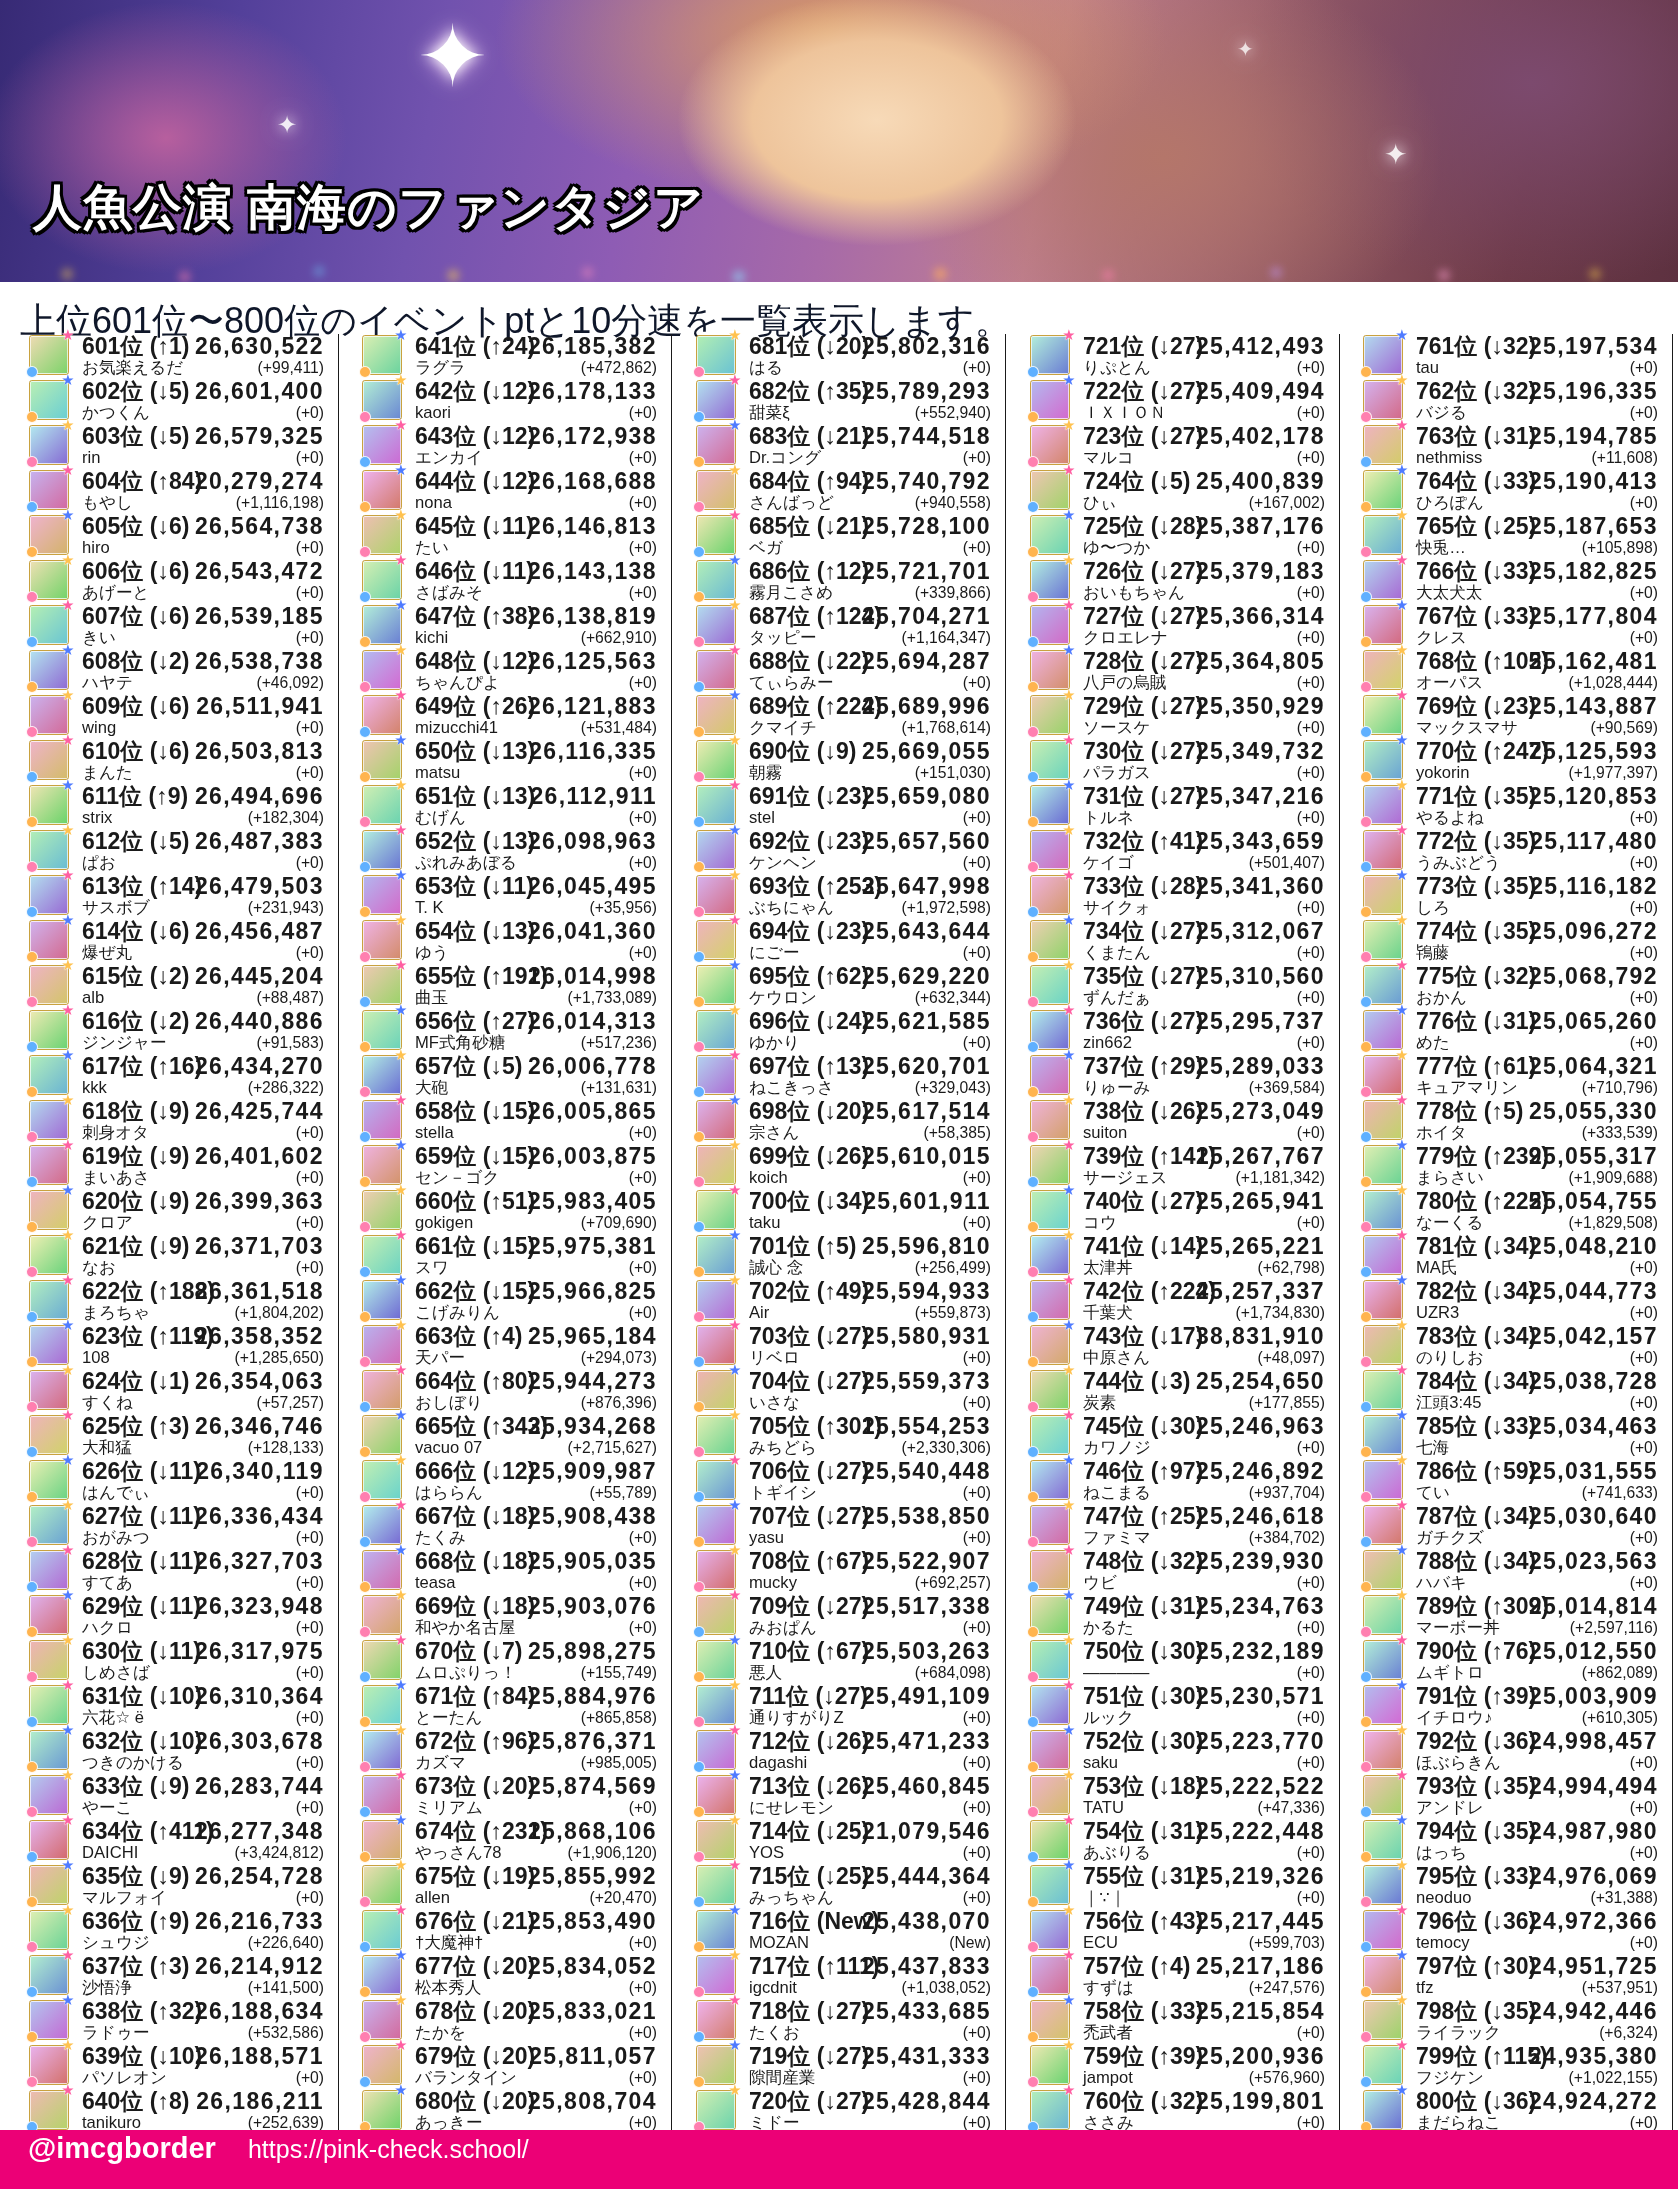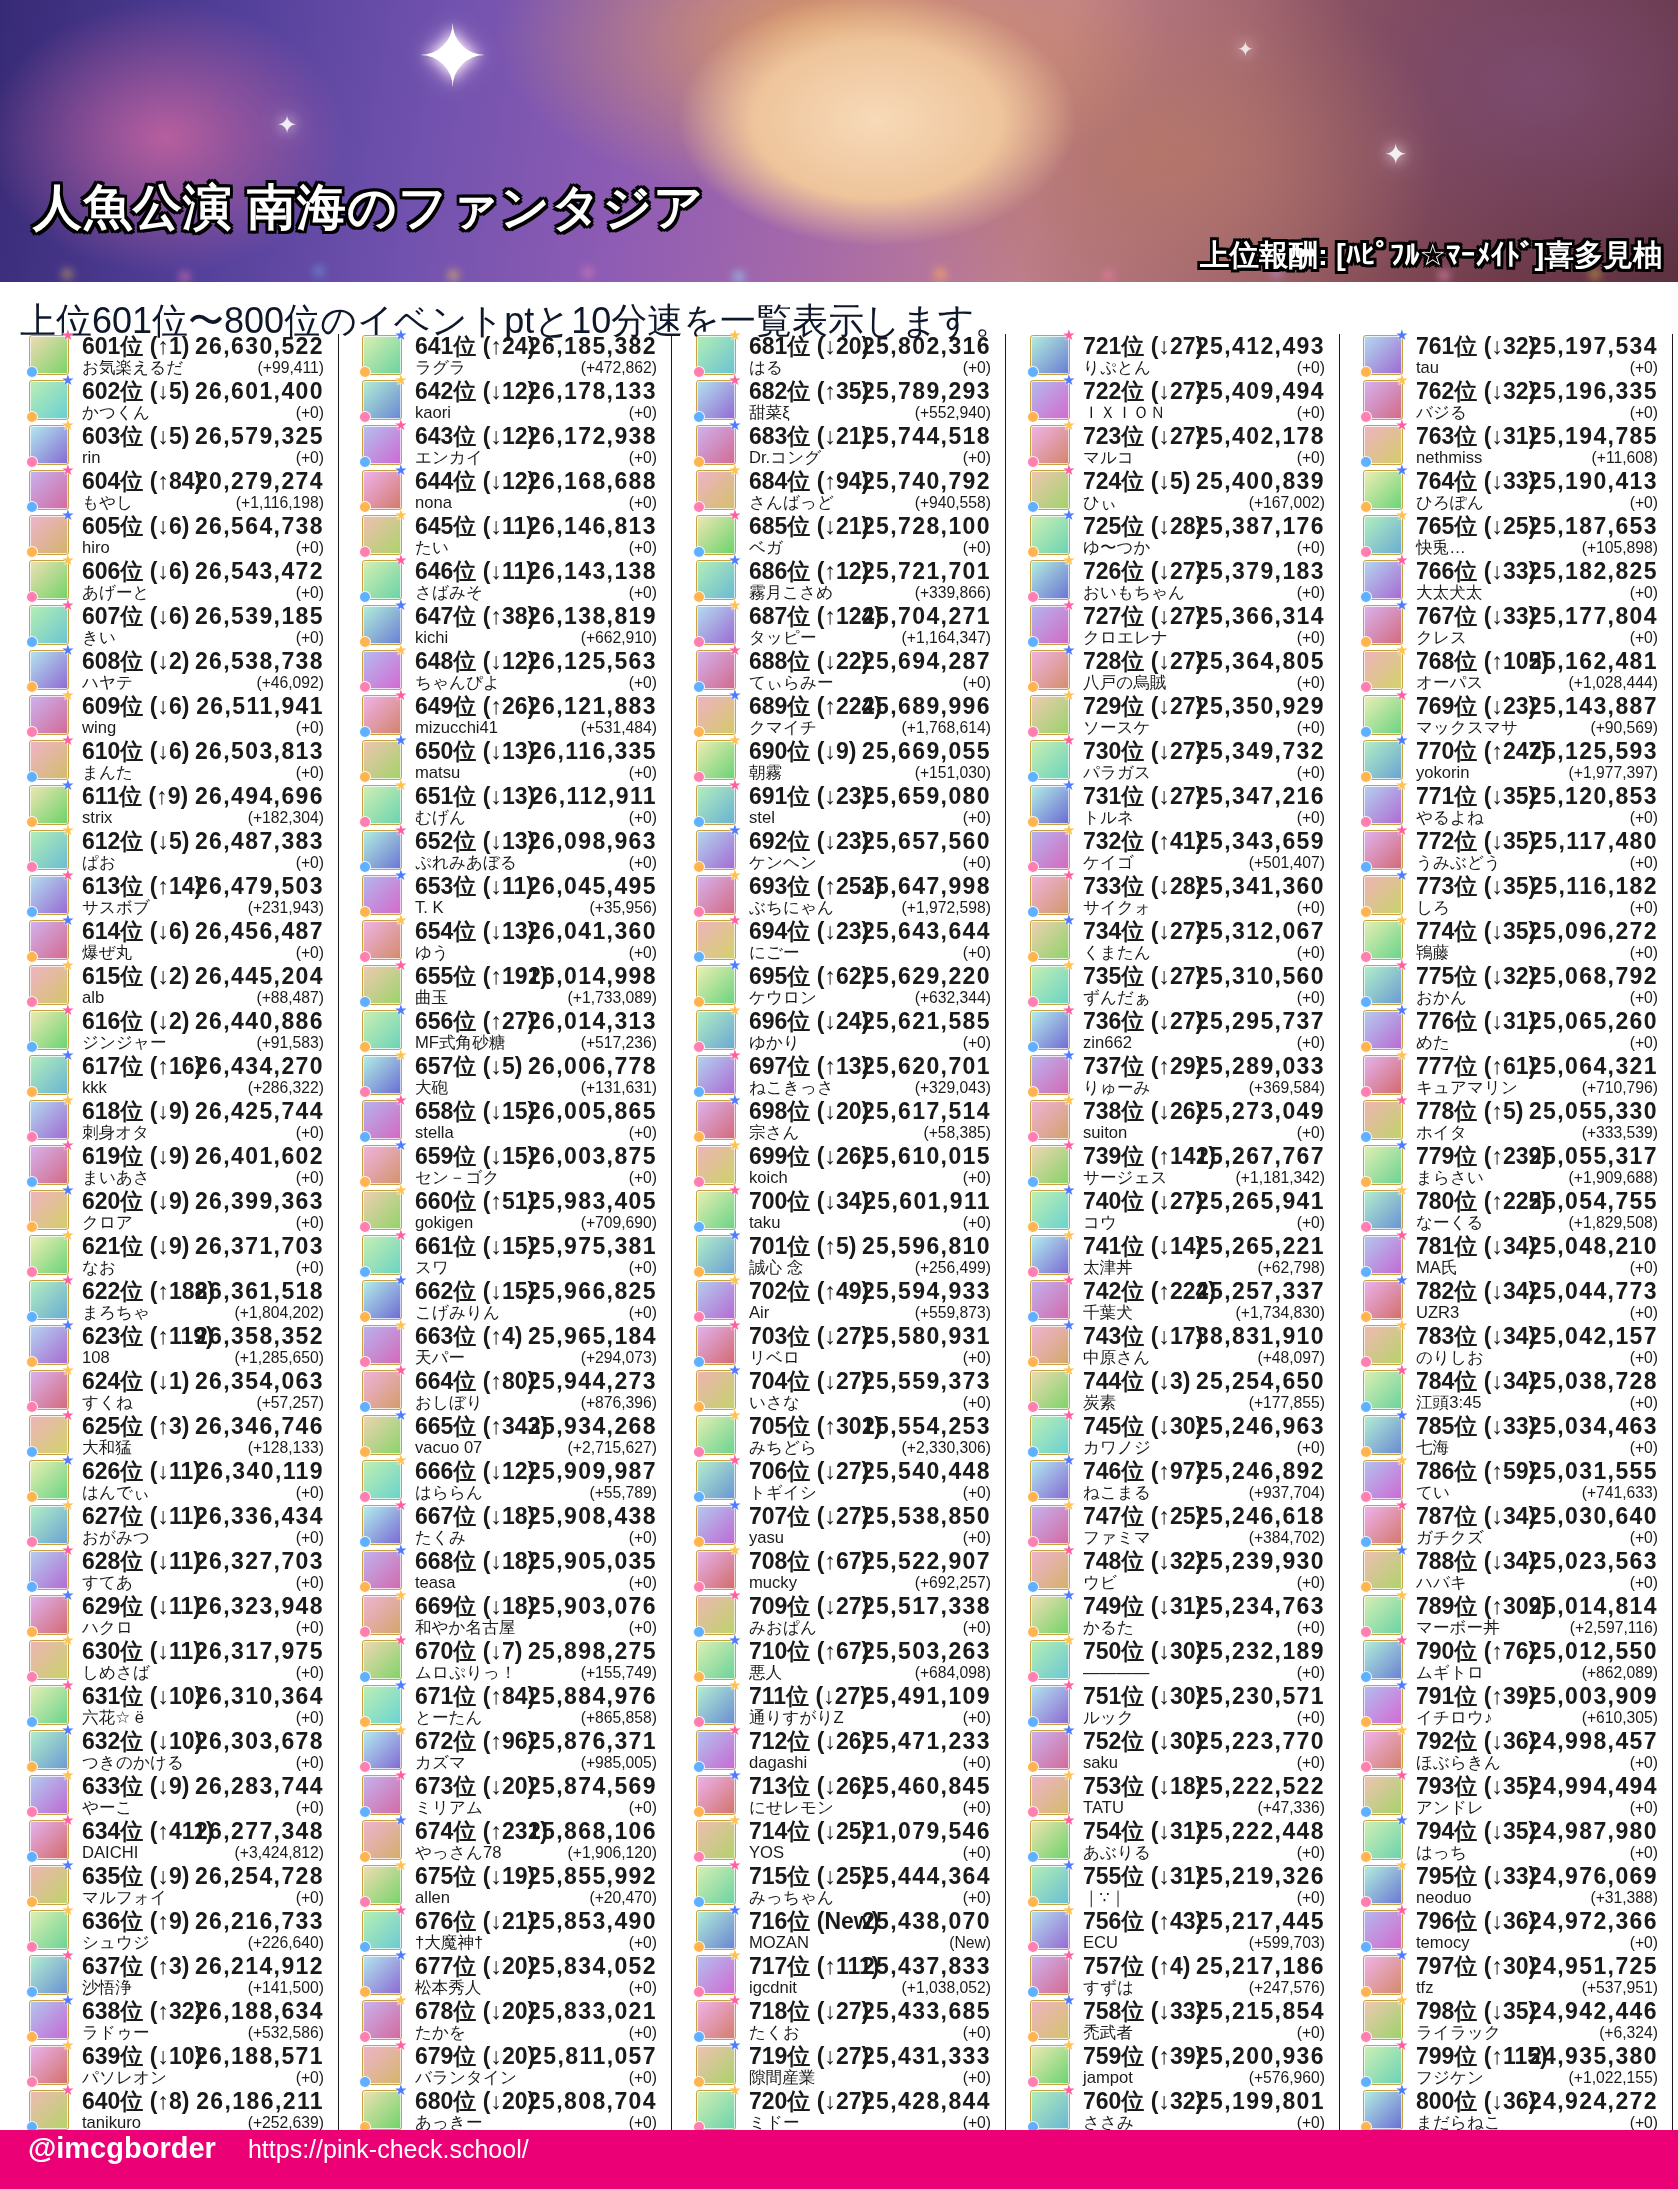--- a/index.html
+++ b/index.html
@@ -79,21 +79,20 @@
 
   <div class="header">
     <span class="sparkle sp1">✦</span>
     <span class="sparkle sp2">✦</span>
     <span class="sparkle sp3">✦</span>
     <span class="sparkle sp4">✦</span>
     <div class="header-deco"></div>
 
 
     <div class="event-title outline-text">人魚公演 南海のファンタジア</div>
-    <div class="reward-info outline-text">上位報酬: [ﾊﾋﾟﾌﾙ☆ﾏｰﾒｲﾄﾞ]喜多見柚</div>
   </div>
 
   <div class="subtitle">上位601位〜800位のイベントptと10分速を一覧表示します。</div>
 
   <div class="list">
       <div class="col" style="left: 28px; border-right-color: rgb(26, 26, 26);">
         <div class="entry">
           <div class="avatar" style="background: linear-gradient(135deg, rgb(239, 219, 179), rgb(123, 211, 105)); border-color: rgb(201, 162, 63);">
             <span class="av-star" style="color: rgb(255, 95, 162);">★</span>
             <span class="av-dot" style="background: rgb(95, 176, 255);"></span>

